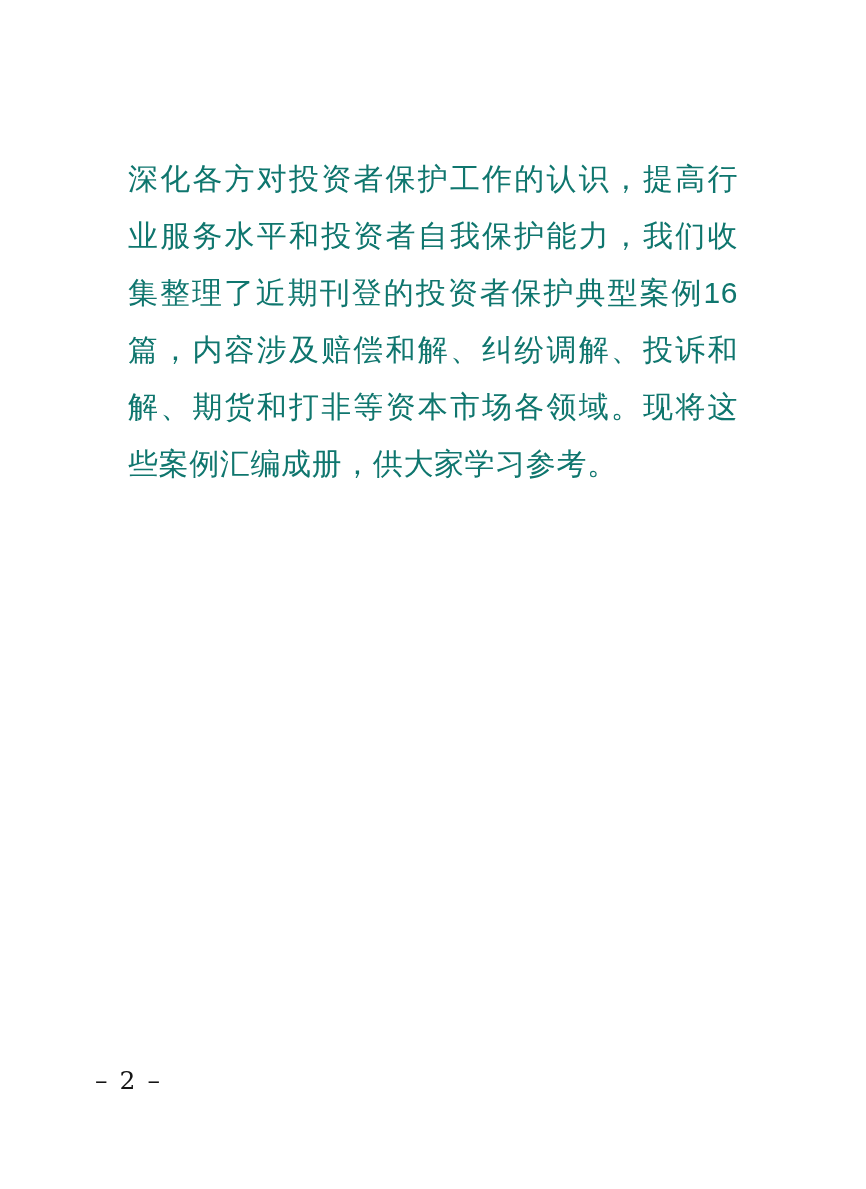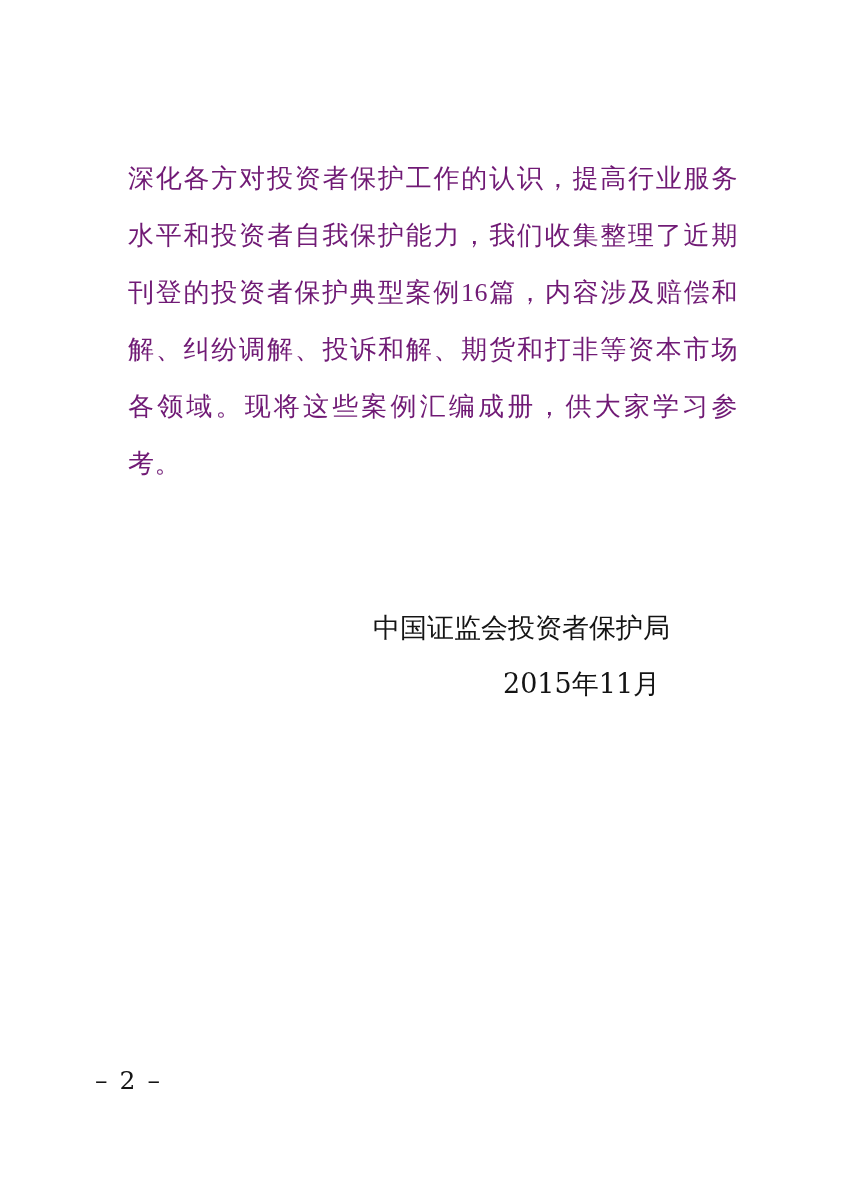--- a/index.html
+++ b/index.html
@@ -23,27 +23,27 @@
     width: 866px;
     height: 1189px;
     box-sizing: border-box;
   }
 
   .body-text {
     position: absolute;
     left: 128px;
     top: 150px;
     width: 610px;
-    font-size: 26px;
+    font-size: 30px;
     line-height: 57px;
     letter-spacing: 0.6px;
     text-align: justify;
     text-justify: inter-ideograph;
-    color: #701a75;
-    font-family: Liberation Serif, serif;
+    color: #0f766e;
+    font-family: Liberation Sans, sans-serif;
   }
 
   .signature-block {
     position: absolute;
     left: 128px;
     top: 600px;
     width: 610px;
     font-size: 27px;
     line-height: 56px;
     color: #141414;
@@ -77,22 +77,18 @@
     padding: 0 9px;
   }
 </style>
 </head>
 <body>
 
 <div class="page">
 
   <div class="body-text">深化各方对投资者保护工作的认识，提高行业服务水平和投资者自我保护能力，我们收集整理了近期刊登的投资者保护典型案例16篇，内容涉及赔偿和解、纠纷调解、投诉和解、期货和打非等资本市场各领域。现将这些案例汇编成册，供大家学习参考。</div>
 
-  <div class="signature-block">
-    <span class="sig-line sig-org">中国证监会投资者保护局</span>
-    <span class="sig-line sig-date">2015年11月</span>
-  </div>
 
   <div class="page-number">
     <span class="pn-dash">–</span><span>2</span><span class="pn-dash">–</span>
   </div>
 
 </div>
 
 </body></html>

